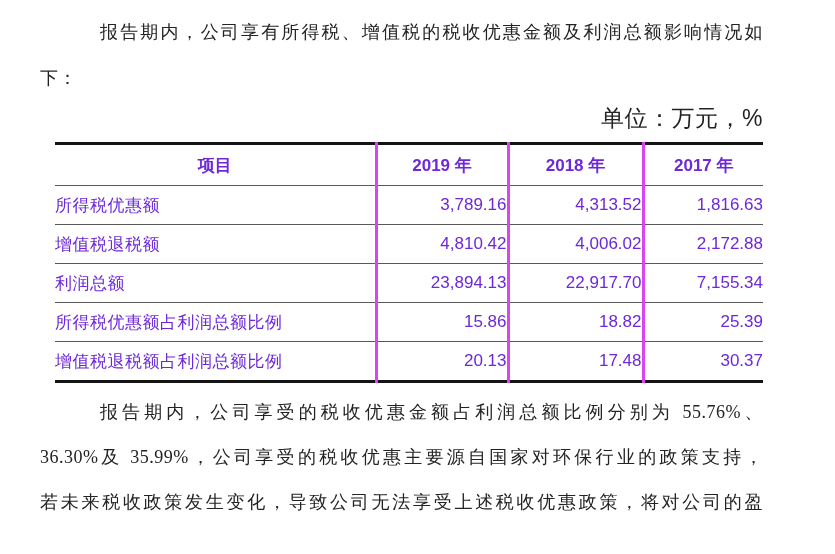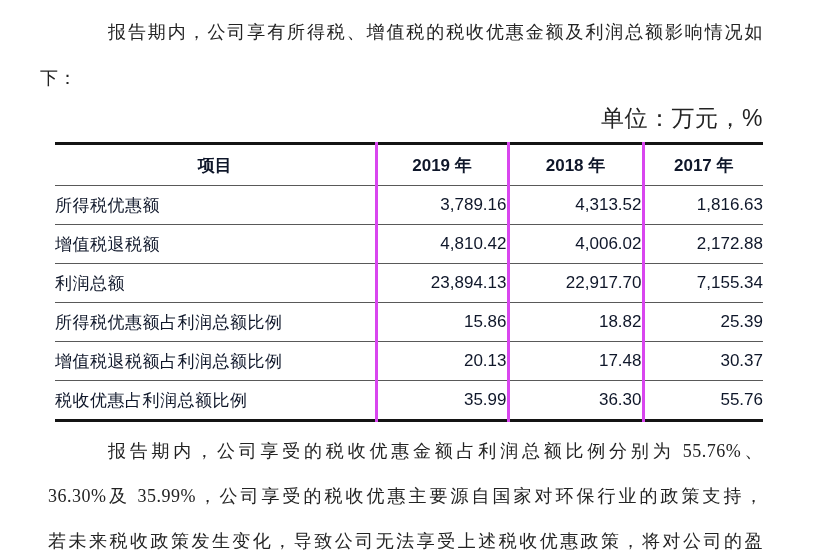--- a/index.html
+++ b/index.html
@@ -18,38 +18,37 @@
   }
   .para .line {
     font-size: 18px;
     line-height: 46px;
     letter-spacing: 0.5px;
   }
   .indent { padding-left: 60px; }
   .just {
     text-align: justify;
     text-align-last: justify;
-    margin-left: 8px;
   }
   .unit {
     font-size: 23px;
     line-height: 26px;
     margin-top: 4px;
     text-align: right;
     letter-spacing: 0.5px;
   }
   table.tax-table {
     border-collapse: collapse;
     table-layout: fixed;
     width: 708px;
     margin: 11px 0 0 15px;
     border-top: 3px solid #141414;
     border-bottom: 3px solid #141414;
     font-size: 17px;
-    color: #0f172a;
+    color: #6d28d9;
   }
   table.tax-table th {
     height: 40px;
     font-weight: bold;
     text-align: center;
     border-bottom: 1px solid #595959;
     padding: 0;
   }
   table.tax-table td {
     height: 38px;
@@ -116,26 +115,20 @@
         <td class="cell-num">15.86</td>
         <td class="cell-num">18.82</td>
         <td class="cell-num">25.39</td>
       </tr>
       <tr>
         <td class="cell-label">增值税退税额占利润总额比例</td>
         <td class="cell-num">20.13</td>
         <td class="cell-num">17.48</td>
         <td class="cell-num">30.37</td>
       </tr>
-      <tr>
-        <td class="cell-label">税收优惠占利润总额比例</td>
-        <td class="cell-num">35.99</td>
-        <td class="cell-num">36.30</td>
-        <td class="cell-num">55.76</td>
-      </tr>
     </tbody>
   </table>
 
   <div class="para closing">
     <div class="line indent just">报告期内，公司享受的税收优惠金额占利润总额比例分别为 55.76%、</div>
     <div class="line just">36.30%及 35.99%，公司享受的税收优惠主要源自国家对环保行业的政策支持，</div>
     <div class="line just">若未来税收政策发生变化，导致公司无法享受上述税收优惠政策，将对公司的盈</div>
   </div>
 
 </div>

